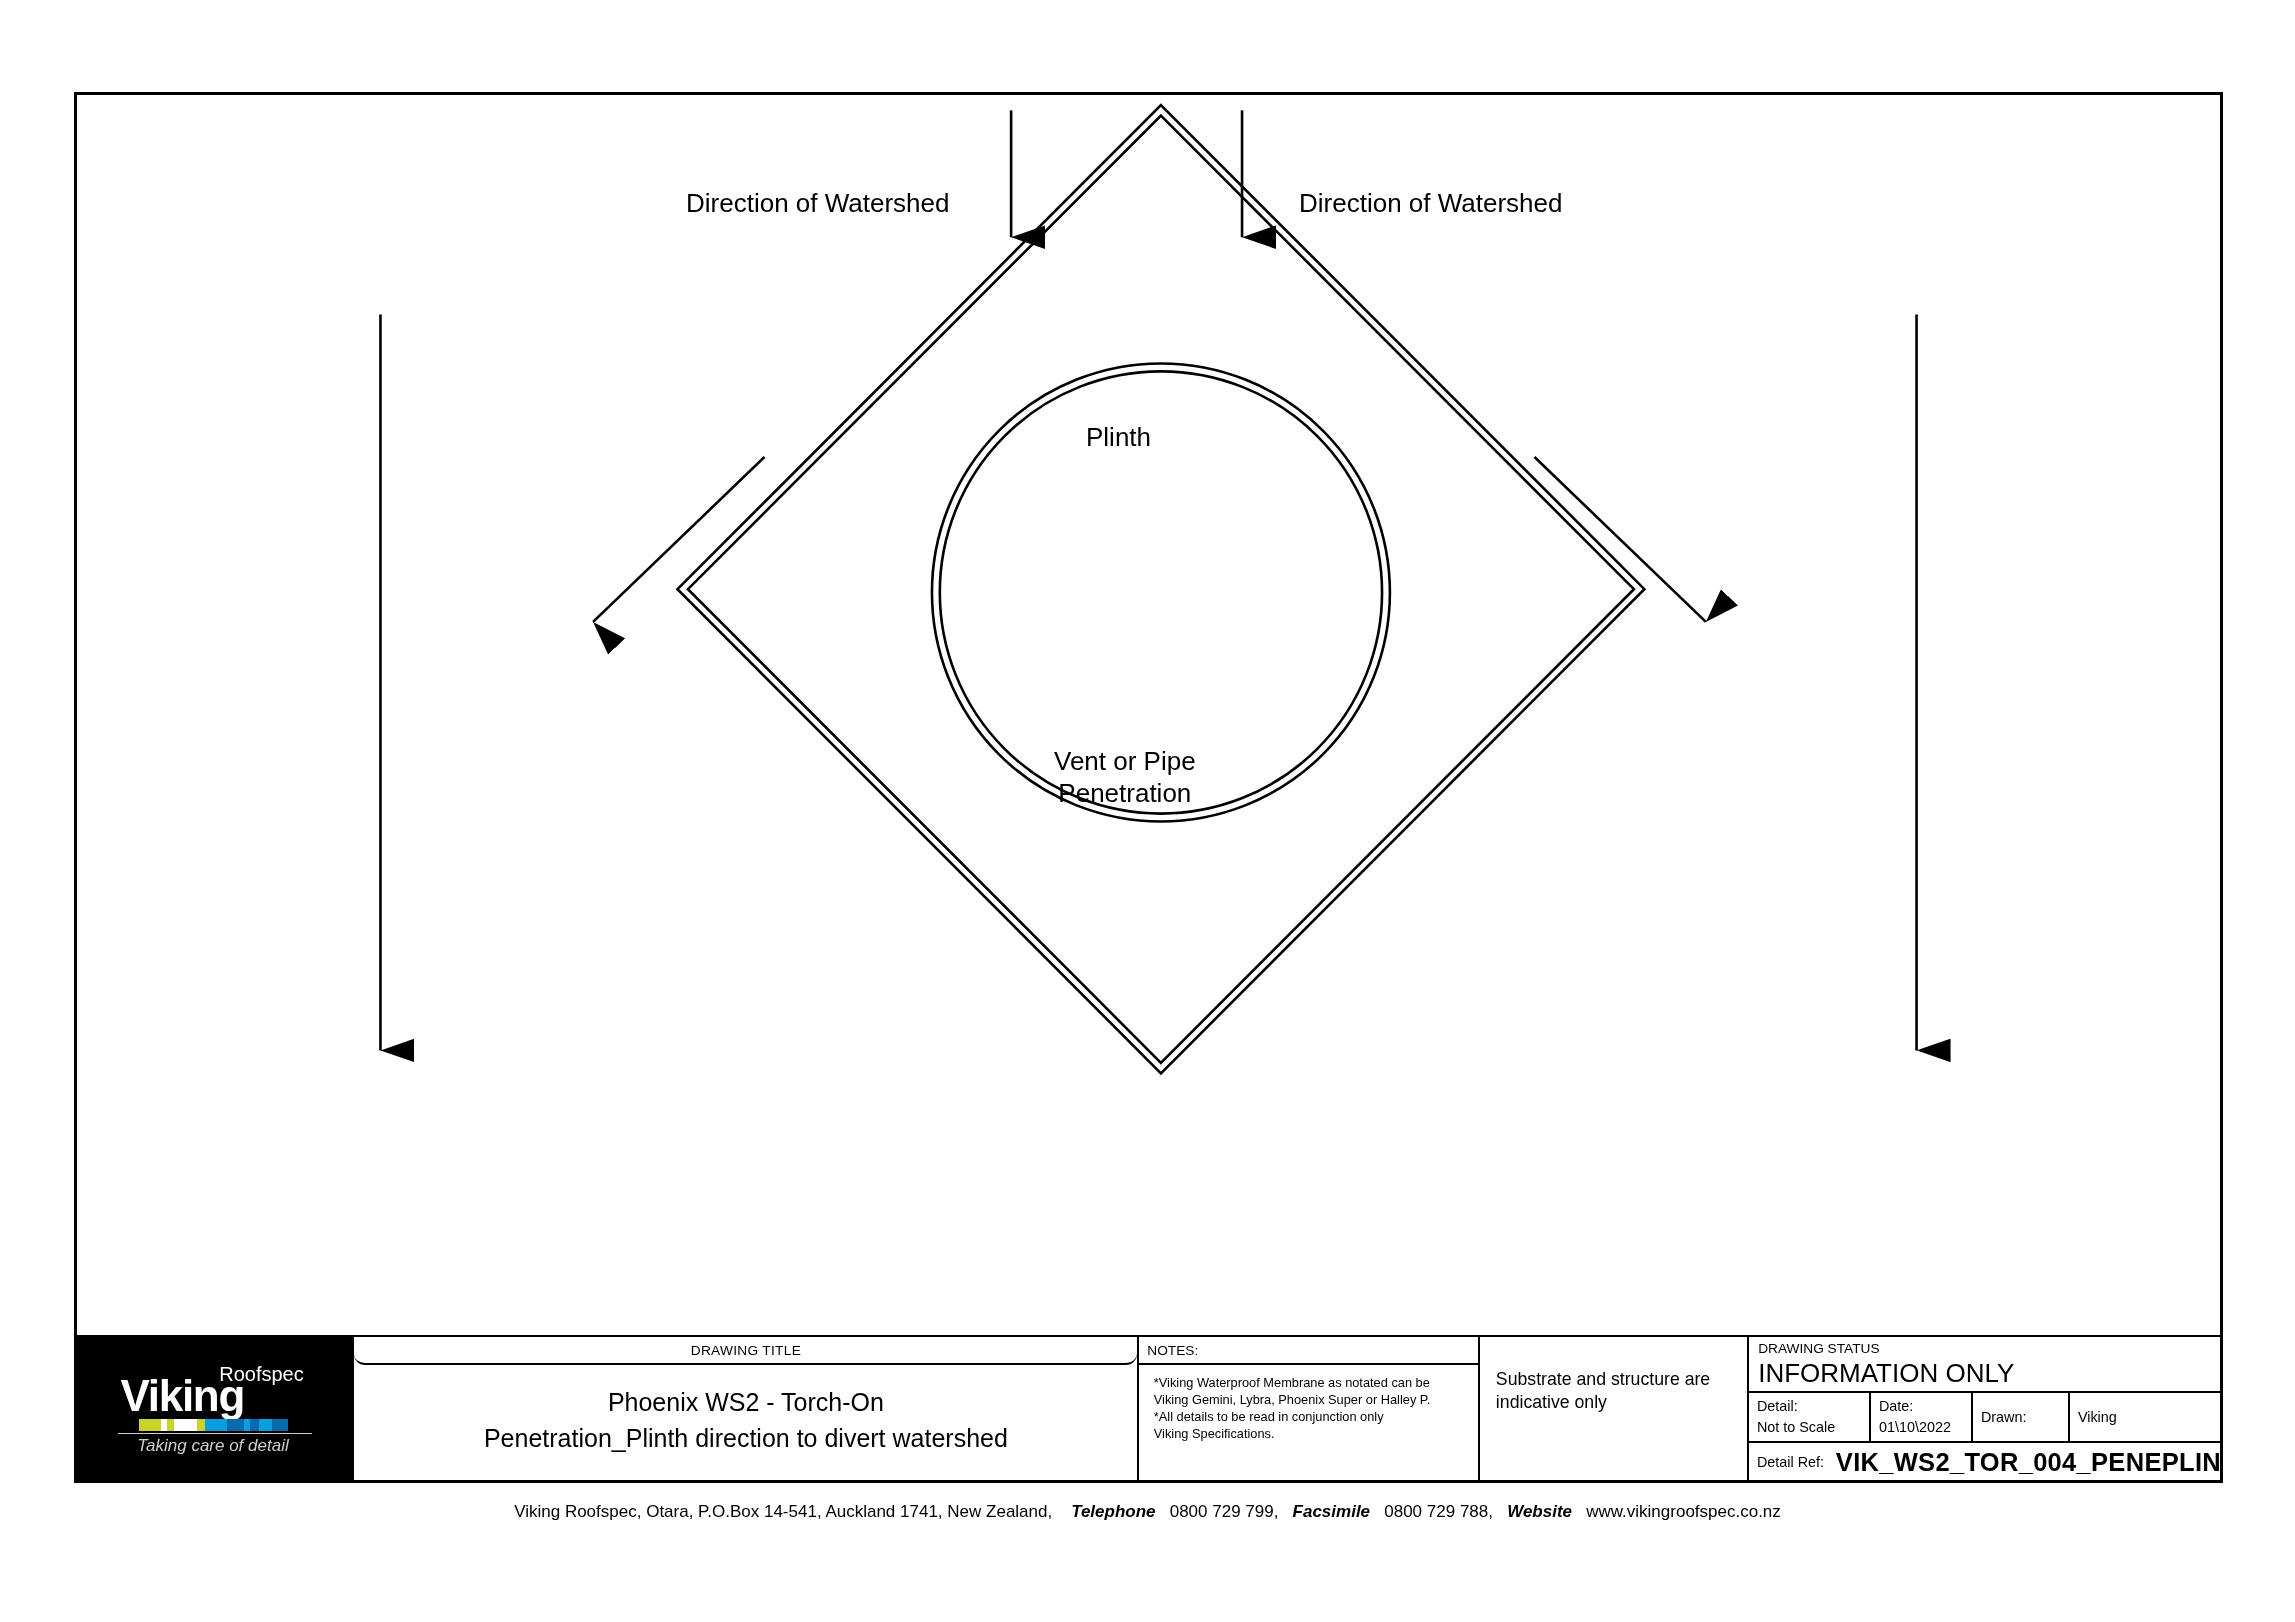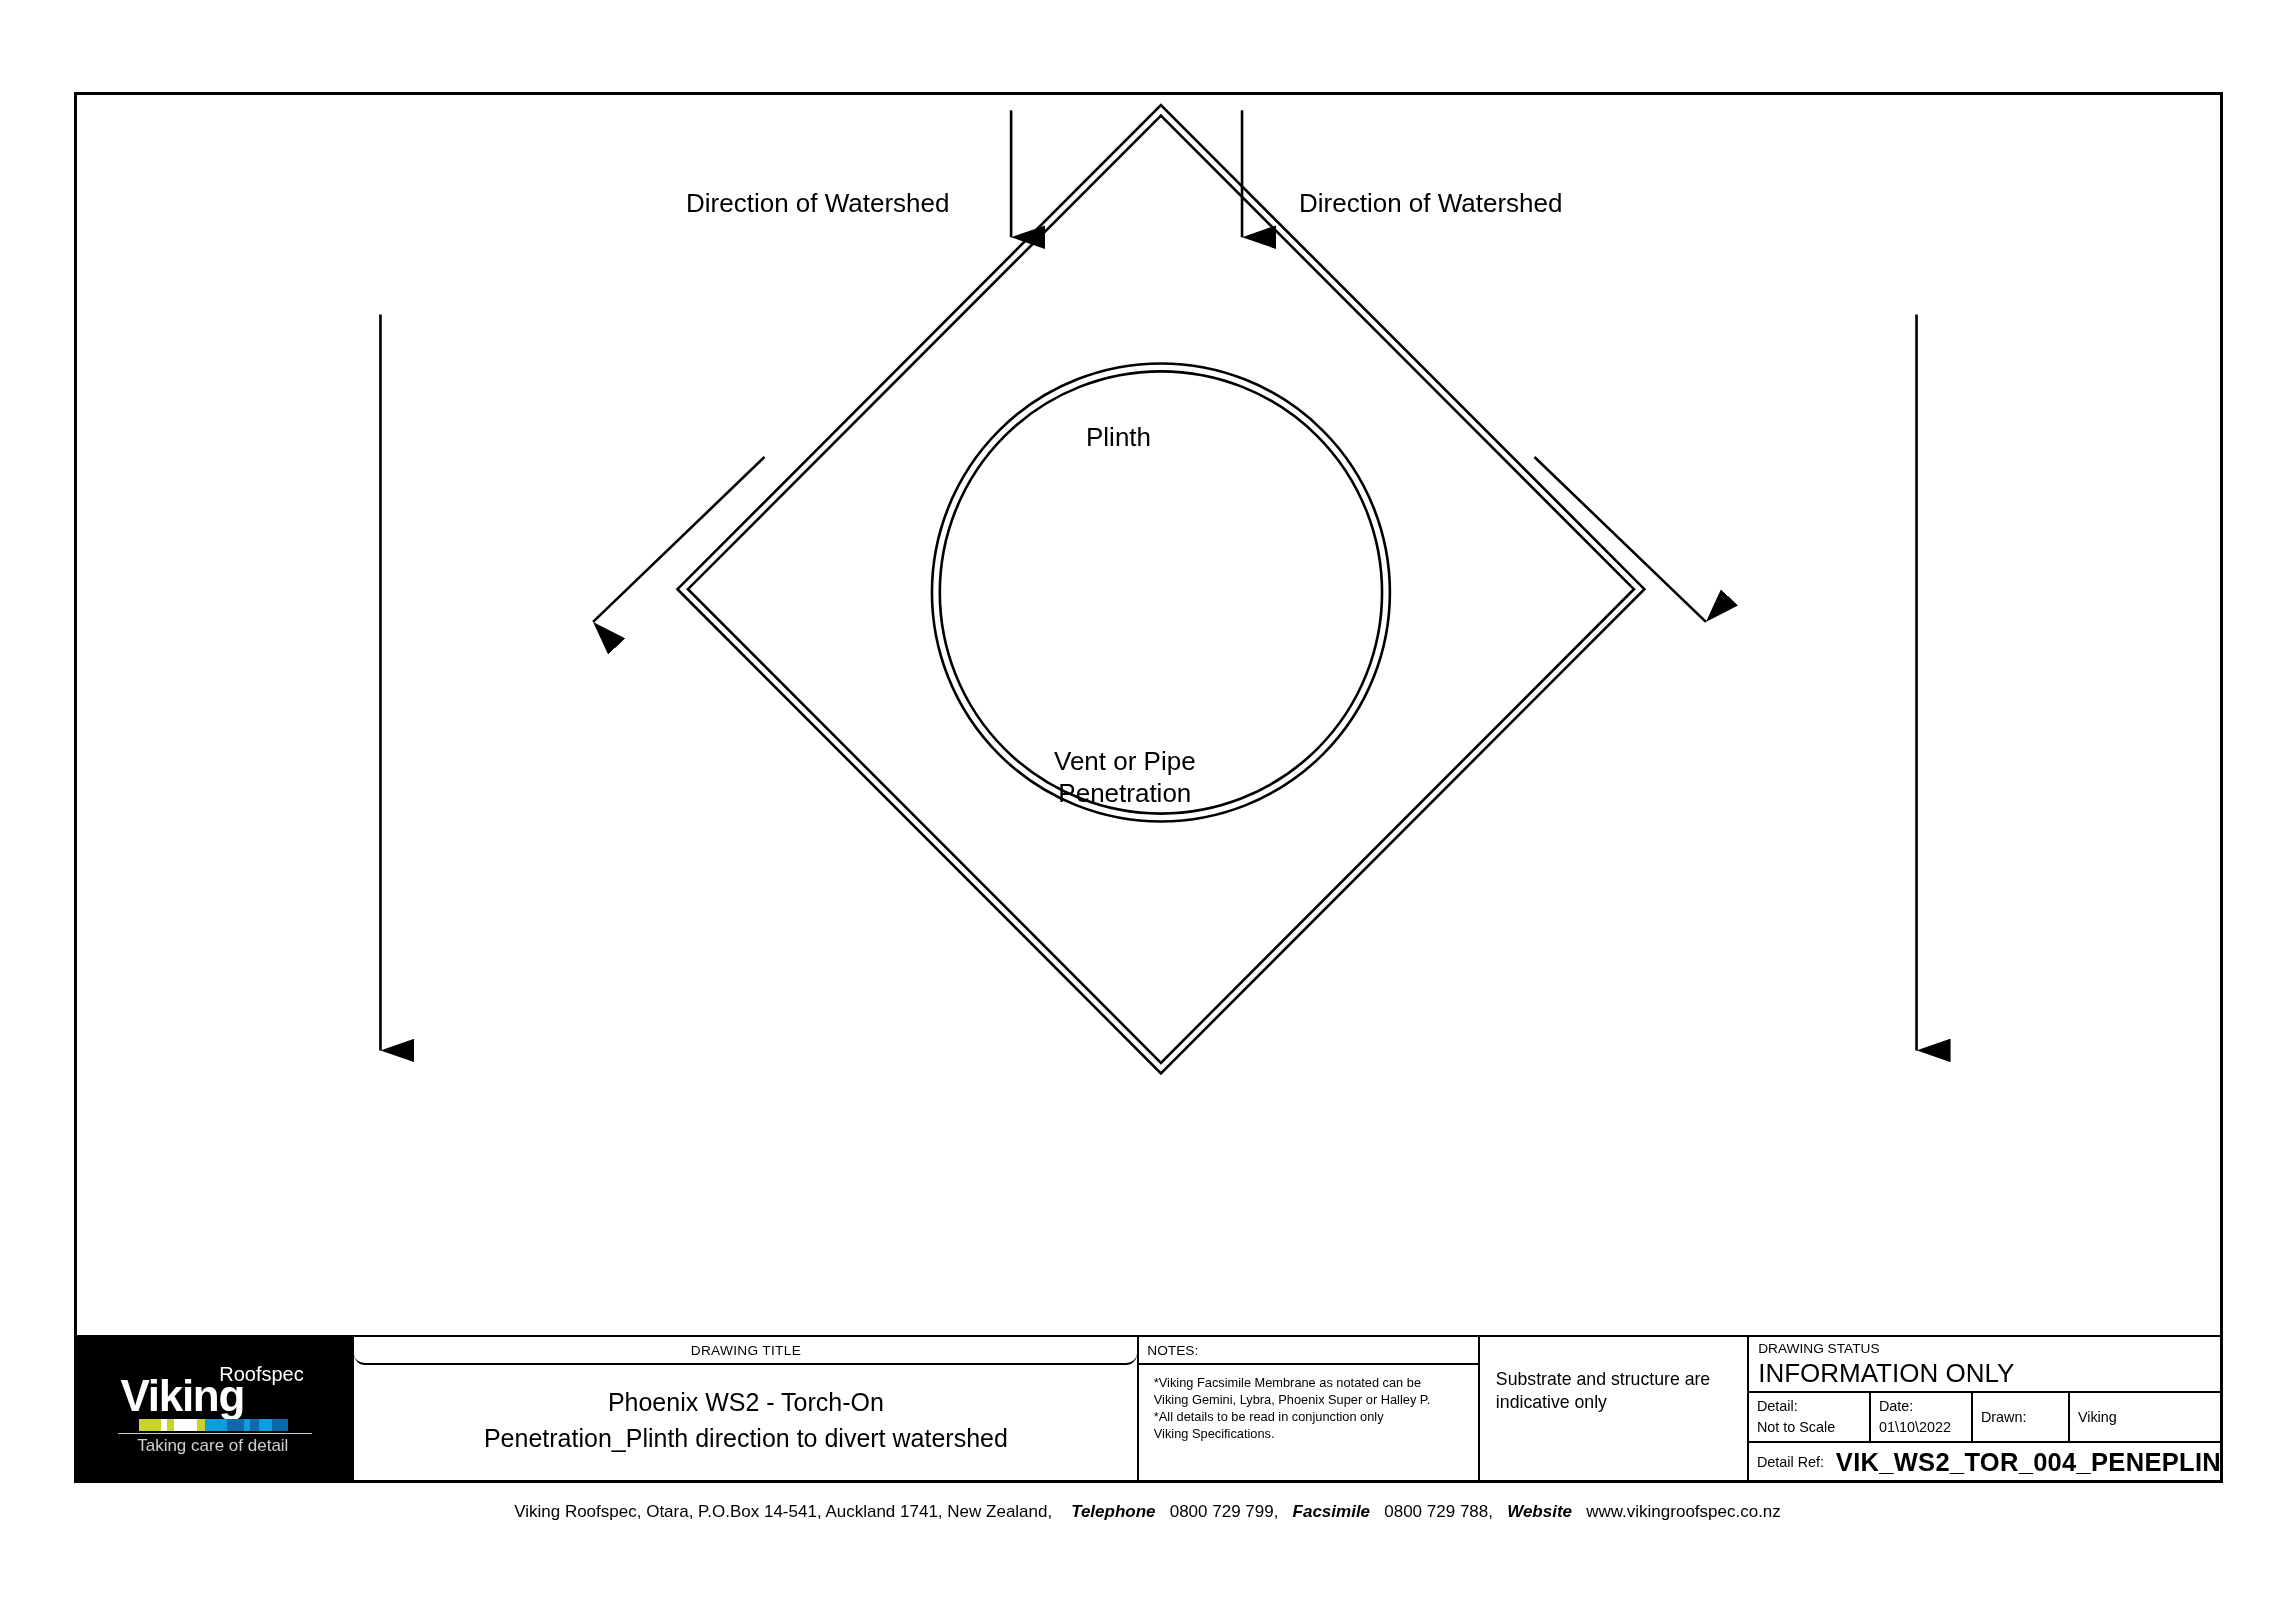--- a/index.html
+++ b/index.html
@@ -115,20 +115,21 @@
   #logo-rule {
     position: absolute;
     left: 11.8px; top: 73px;
     width: 194px; height: 1.3px;
     background: #cccccc;
   }
   #logo-tagline {
     position: absolute;
     left: 31px; top: 77px;
     font-family: "Liberation Sans", sans-serif;
+    font-style: italic;
     font-size: 17px;
     color: #cfcfcf;
     line-height: 1;
   }
 
   
   #tb-title {
     width: 818px;
     border-top: 2.6px solid #000000;
     border-right: 2.6px solid #000000;
@@ -338,21 +339,21 @@
         <div>Phoenix WS2 - Torch-On</div>
         <div>Penetration_Plinth direction to divert watershed</div>
       </div>
     </div>
 
     <div class="tb-cell" id="tb-notes">
       <div id="tb-notes-header">
         <span>NOTES:</span>
       </div>
       <div id="tb-notes-body">
-        <div>*Viking Facsimile Membrane as notated can be</div>
+        <div>*Viking Waterproof Membrane as notated can be</div>
         <div>Viking Gemini, Lybra, Phoenix Super or Halley P.</div>
         <div>*All details to be read in conjunction only</div>
         <div>Viking Specifications.</div>
       </div>
     </div>
 
     <div class="tb-cell" id="tb-substrate">
       <div>
         <div>Substrate and structure are</div>
         <div>indicative only</div>

